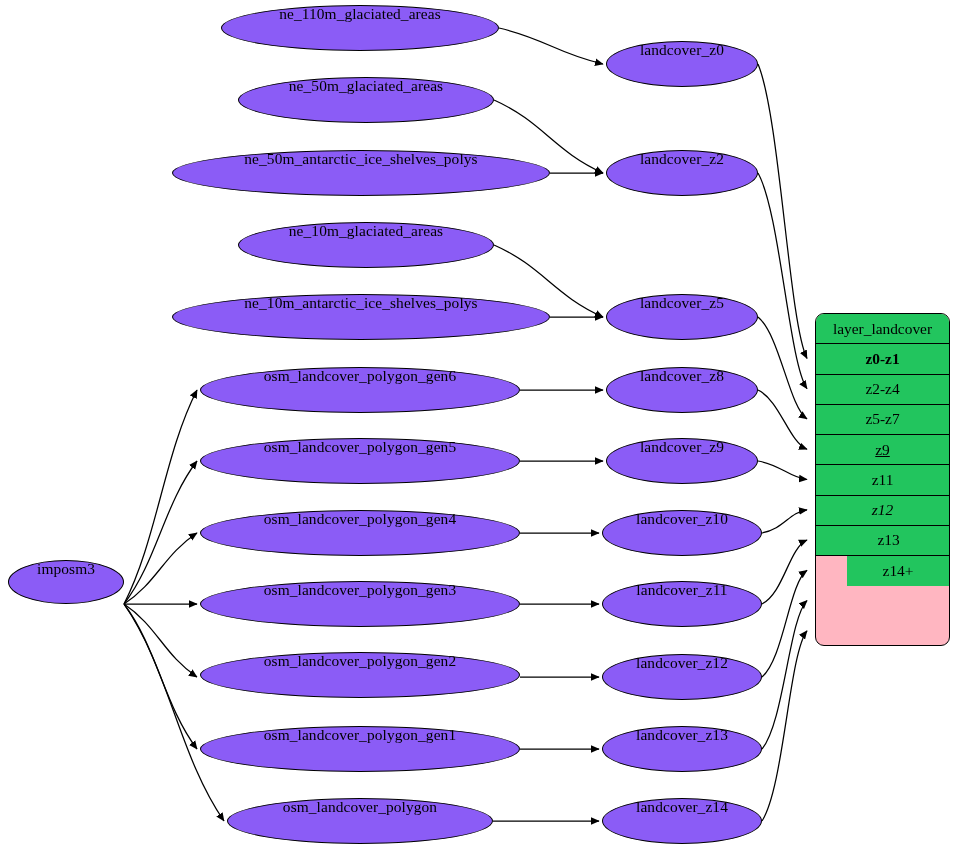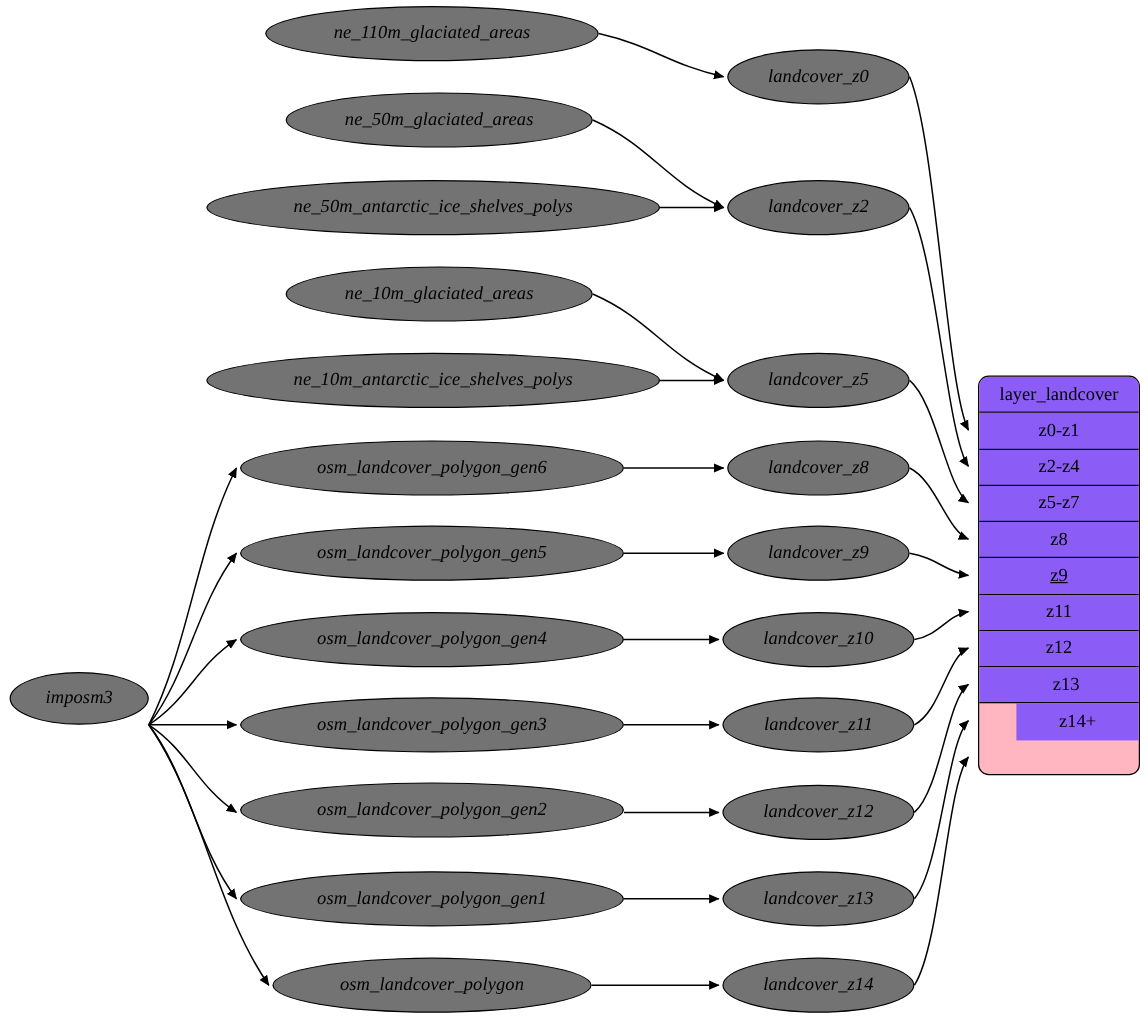--- a/index.html
+++ b/index.html
@@ -24,47 +24,45 @@
     left: 0;
     top: 0;
     width: 957px;
     height: 851px;
   }
   .node-ellipse {
     position: absolute;
     box-sizing: border-box;
     border: 1.1px solid #000000;
     border-radius: 50%;
-    background: #737373;
+    background: #8b5cf6;
     display: flex;
-    align-items: center;
     justify-content: center;
     color: #000000;
     white-space: nowrap;
-    font-style: italic;
   }
   .node-label {
     font-size: 15.4px;
     line-height: 1;
     letter-spacing: 0.1px;
   }
   #table-node {
     position: absolute;
     box-sizing: border-box;
     border: 1.15px solid #000000;
     border-radius: 9px;
     background: #ffb6c1;
     overflow: hidden;
   }
   .table-row {
     box-sizing: border-box;
     display: flex;
     align-items: center;
     justify-content: center;
-    background: #8b5cf6;
+    background: #22c55e;
     color: #000000;
     font-size: 15.4px;
     border-bottom: 1.15px solid #000000;
     white-space: nowrap;
   }
   .table-row:last-child { border-bottom: none; margin-left: 31px; }
 </style>
 </head>
 <body>
 
@@ -178,39 +176,36 @@
       </div>
       <div class="node-ellipse" style="left: 602px; top: 798px; width: 160px; height: 46px;">
         <span class="node-label">landcover_z14</span>
       </div>
     </div>
 
   <div id="table-node" style="left: 815px; top: 313px; width: 135px; height: 333px;">
     <div class="table-row" style="height: 30.2727px;">
       <span>layer_landcover</span>
     </div>
-  <div class="table-row" style="height: 30.2727px;">
+  <div class="table-row" style="height: 30.2727px; font-weight: bold;">
         <span>z0-z1</span>
       </div>
       <div class="table-row" style="height: 30.2727px;">
         <span>z2-z4</span>
       </div>
       <div class="table-row" style="height: 30.2727px; align-items: center;">
         <span>z5-z7</span>
       </div>
-      <div class="table-row" style="height: 30.2727px;">
-        <span>z8</span>
-      </div>
       <div class="table-row" style="height: 30.2727px; text-decoration: underline;">
         <span>z9</span>
       </div>
       <div class="table-row" style="height: 30.2727px;">
         <span>z11</span>
       </div>
-      <div class="table-row" style="height: 30.2727px;">
+      <div class="table-row" style="height: 30.2727px; font-style: italic;">
         <span>z12</span>
       </div>
       <div class="table-row" style="height: 30.2727px; padding-left: 12px;">
         <span>z13</span>
       </div>
       <div class="table-row" style="height: 30.2727px;">
         <span>z14+</span>
       </div>
     </div>
 

